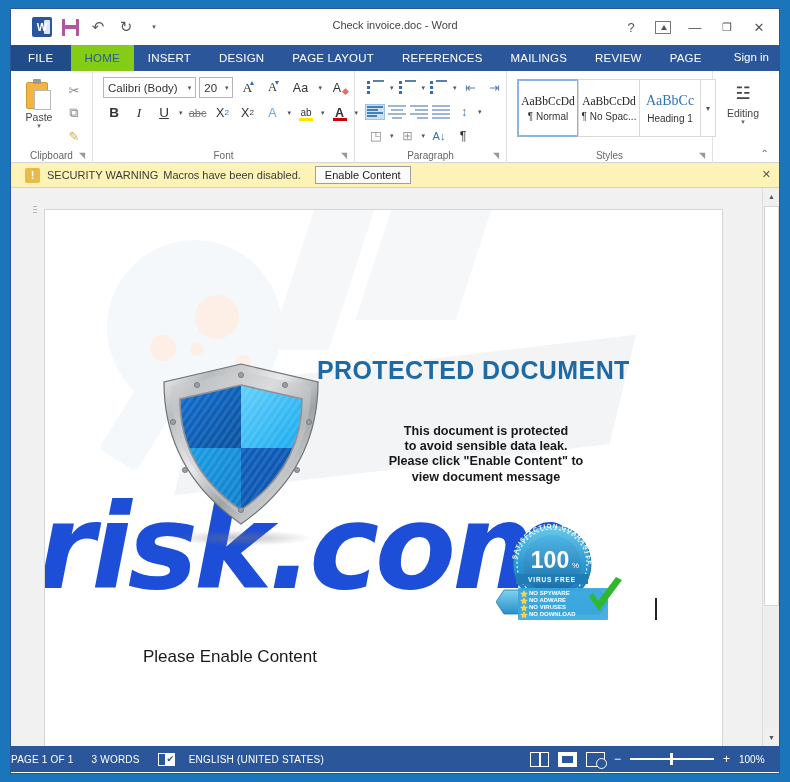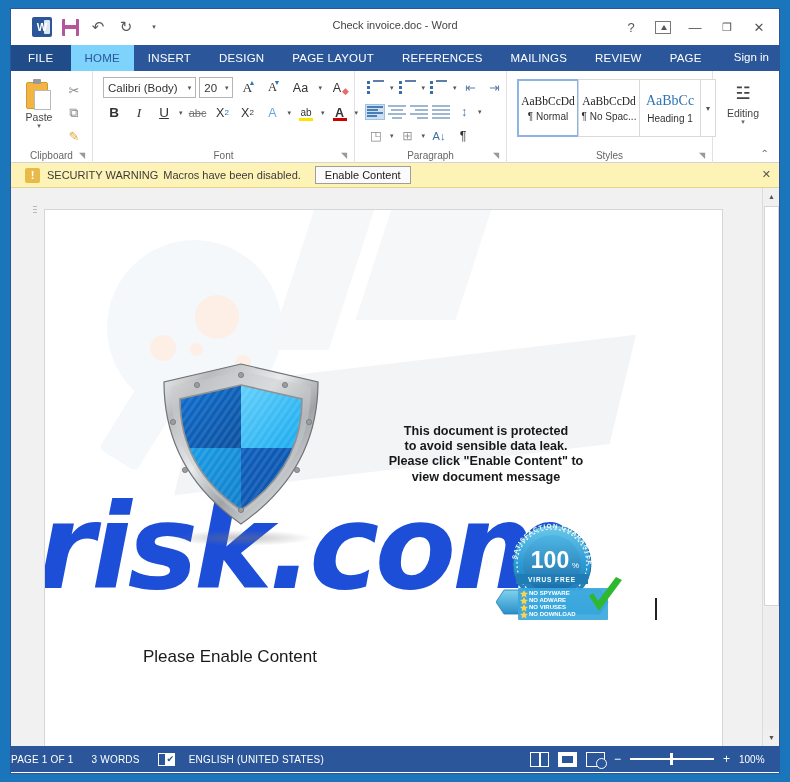--- a/index.html
+++ b/index.html
@@ -103,21 +103,21 @@
     height: 26px; line-height: 26px;
     letter-spacing: .3px;
   }
   .tabs { display: flex; align-items: flex-end; height: 26px; }
   .tab {
     color: #fff; font-size: 11.5px;
     padding: 0 14px; height: 26px; line-height: 26px;
     letter-spacing: .2px;
   }
   .tab.active {
-    background: #7dd3fc; color: #2b579a;
+    background: #84cc16; color: #2b579a;
   }
   .signin {
     position: absolute; right: 10px; top: 6px;
     color: #fff; font-size: 11.5px;
   }
   
   .ribbon {
     height: 92px;
     background: #fff;
     border-bottom: 1px solid #d4d4d4;
@@ -795,20 +795,21 @@
             <circle cx="45" cy="27" r="2.6" fill="#9a9ea1" stroke="#6c7073" stroke-width=".7"></circle>
             <circle cx="133" cy="27" r="2.6" fill="#9a9ea1" stroke="#6c7073" stroke-width=".7"></circle>
             <circle cx="21" cy="64" r="2.6" fill="#9a9ea1" stroke="#6c7073" stroke-width=".7"></circle>
             <circle cx="157" cy="64" r="2.6" fill="#9a9ea1" stroke="#6c7073" stroke-width=".7"></circle>
             <circle cx="33" cy="112" r="2.6" fill="#9a9ea1" stroke="#6c7073" stroke-width=".7"></circle>
             <circle cx="145" cy="112" r="2.6" fill="#9a9ea1" stroke="#6c7073" stroke-width=".7"></circle>
             <circle cx="89" cy="152" r="2.6" fill="#9a9ea1" stroke="#6c7073" stroke-width=".7"></circle>
           </svg>
         </div>
 
+        <div class="doc-h1">PROTECTED DOCUMENT</div>
 
         <div class="doc-body">
           <div>This document is protected</div>
           <div>to avoid sensible data leak.</div>
           <div>Please click "Enable Content" to</div>
           <div>view document message</div>
         </div>
 
         <div class="seal-wrap">
           <svg width="140" height="112" viewBox="0 0 140 112">

